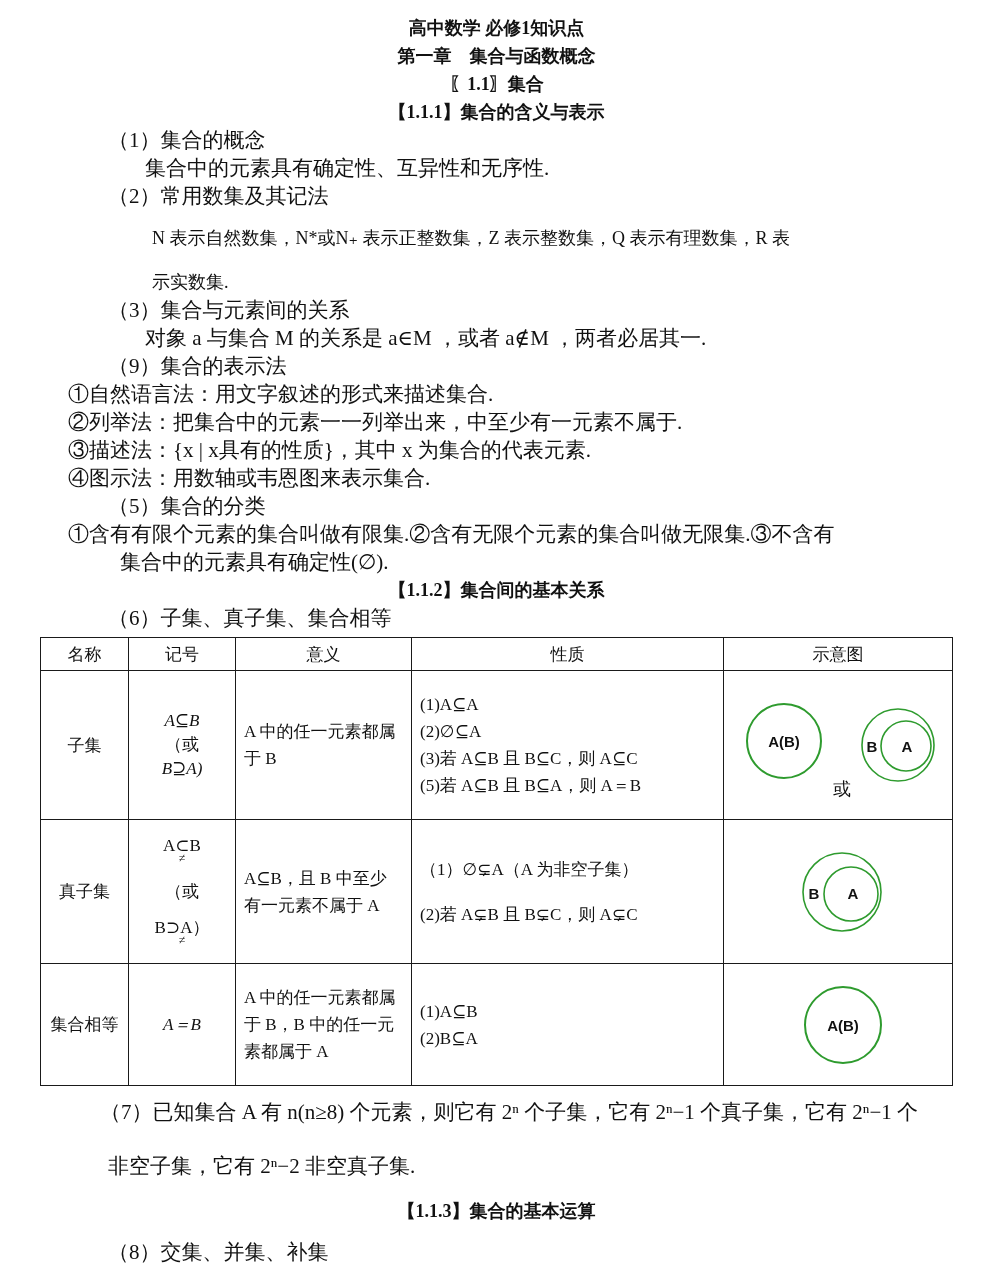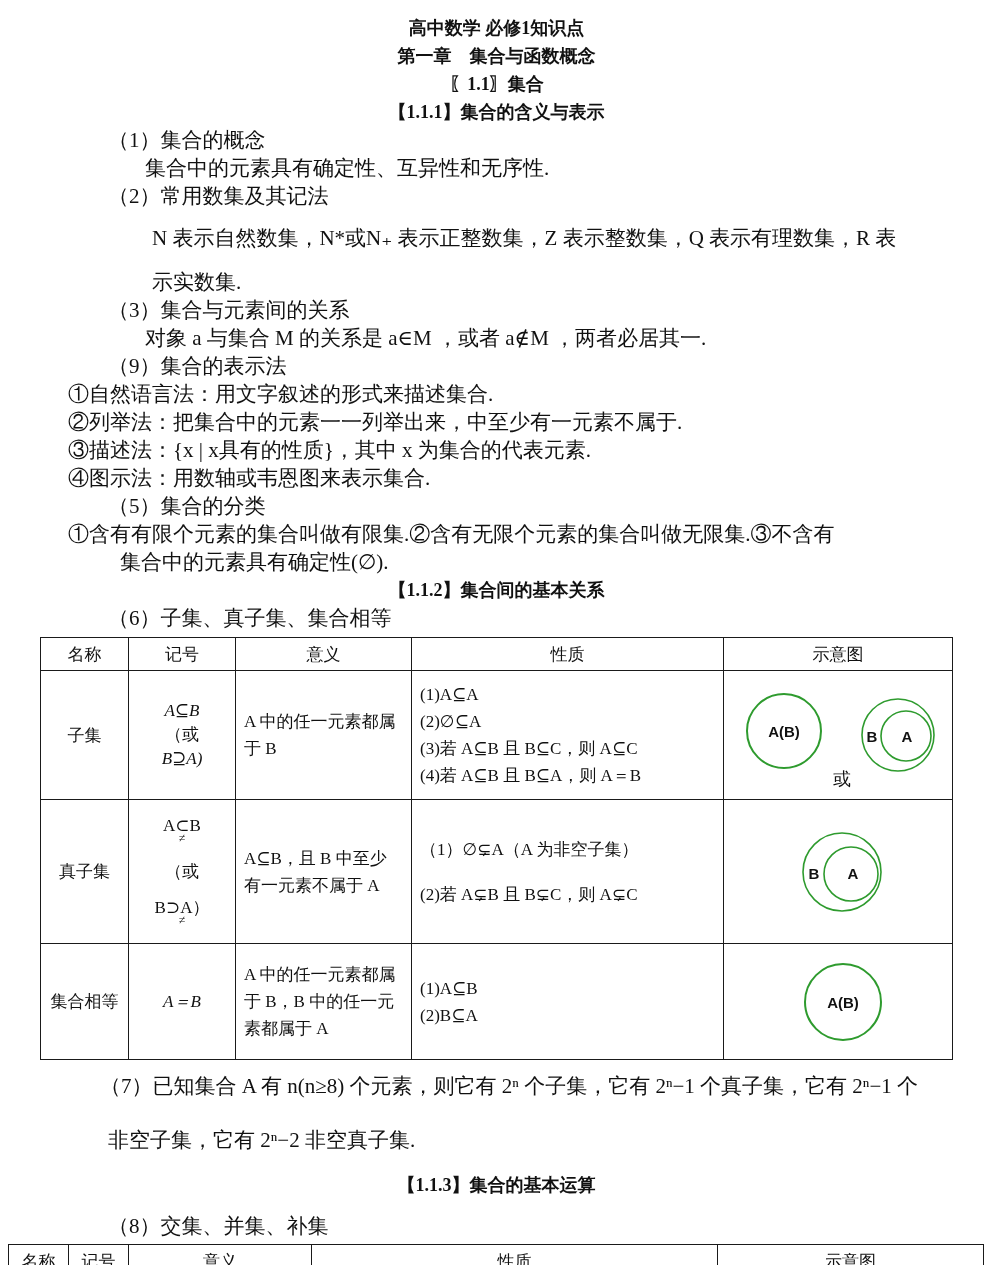--- a/index.html
+++ b/index.html
@@ -8,33 +8,33 @@
     font-family:"Liberation Serif","DejaVu Serif","DejaVu Sans",serif;
     color:#111;position:relative;overflow:hidden;
   }
   .page{width:993px;padding-top:14px;border-radius:8px;}
   .c{text-align:center;}
   .h{font-weight:bold;font-size:18px;line-height:28px;}
   .line{font-size:21px;line-height:28px;}
   .item{margin-left:108px;}
   .sub1{margin-left:145px;}
   .circ{margin-left:68px;font-family:Liberation Serif, serif;}
-  .formula{margin-left:152px;font-size:21px;}
+  .formula{margin-left:152px;font-size:18px;}
   .formula.f1{margin-top:14px;}
   .formula.f2{margin-top:16px;}
   .l5b{margin-left:120px;}
   
   table{border-collapse:collapse;table-layout:fixed;}
   .t1{width:912px;margin:5px 0 0 40px;}
   .t1 th,.t1 td{border:1.5px solid #1a1a1a;font-size:17px;font-weight:normal;vertical-align:middle;}
   .t1 th{height:30px;}
   .t2{width:975px;margin:4px 0 0 8px;}
   .t2 th{border:1.5px solid #1a1a1a;font-size:17px;font-weight:normal;height:31px;}
   td.cellc{text-align:center;}
-  td.celll{text-align:left;padding:10px 8px;line-height:27px;}
+  td.celll{text-align:left;padding:20px 8px;line-height:27px;}
   .props div{line-height:27px;}
   .symline{line-height:24px;font-style:italic;}
   .symstack .s{line-height:22px;font-style:normal;}
   .symstack .neq{font-size:12px;line-height:10px;position:relative;top:-4px;}
   .rowh1{height:112px;}
   .rowh2{height:144px;}
   .rowh3{height:116px;}
   .venn{display:block;margin:0 auto;}
   .venn text{font-family:"Liberation Sans","DejaVu Sans",sans-serif;font-weight:bold;font-size:15px;fill:#111;}
   .venn .or{font-family:"Liberation Serif","DejaVu Serif",serif;font-weight:normal;font-size:18px;}
@@ -99,21 +99,21 @@
         <td class="cellc">
           <div class="symline">A⊆B</div>
           <div class="symline" style="font-style:normal">（或</div>
           <div class="symline">B⊇A)</div>
         </td>
         <td class="celll">A 中的任一元素都属于 B</td>
         <td class="celll props">
           <div>(1)A⊆A</div>
           <div>(2)∅⊆A</div>
           <div>(3)若 A⊆B 且 B⊆C，则 A⊆C</div>
-          <div>(4)若 A⊆B 且 B⊆A，则 A＝B</div>
+          <div>(5)若 A⊆B 且 B⊆A，则 A＝B</div>
         </td>
         <td class="cellc">
           <svg class="venn" width="225" height="108">
             <circle class="venn-circle" cx="58" cy="50" r="37" fill="none" stroke-width="2" stroke="#2e9b2e"></circle>
             <text x="58" y="56" text-anchor="middle">A(B)</text>
             <circle class="venn-circle" cx="172" cy="54" r="36" fill="none" stroke-width="1.6" stroke="#2e9b2e"></circle>
             <circle class="venn-circle" cx="180" cy="55" r="25" fill="none" stroke-width="1.6" stroke="#2e9b2e"></circle>
             <text x="146" y="61" text-anchor="middle">B</text>
             <text x="181" y="61" text-anchor="middle">A</text>
             <text class="or" x="116" y="104" text-anchor="middle">或</text>

